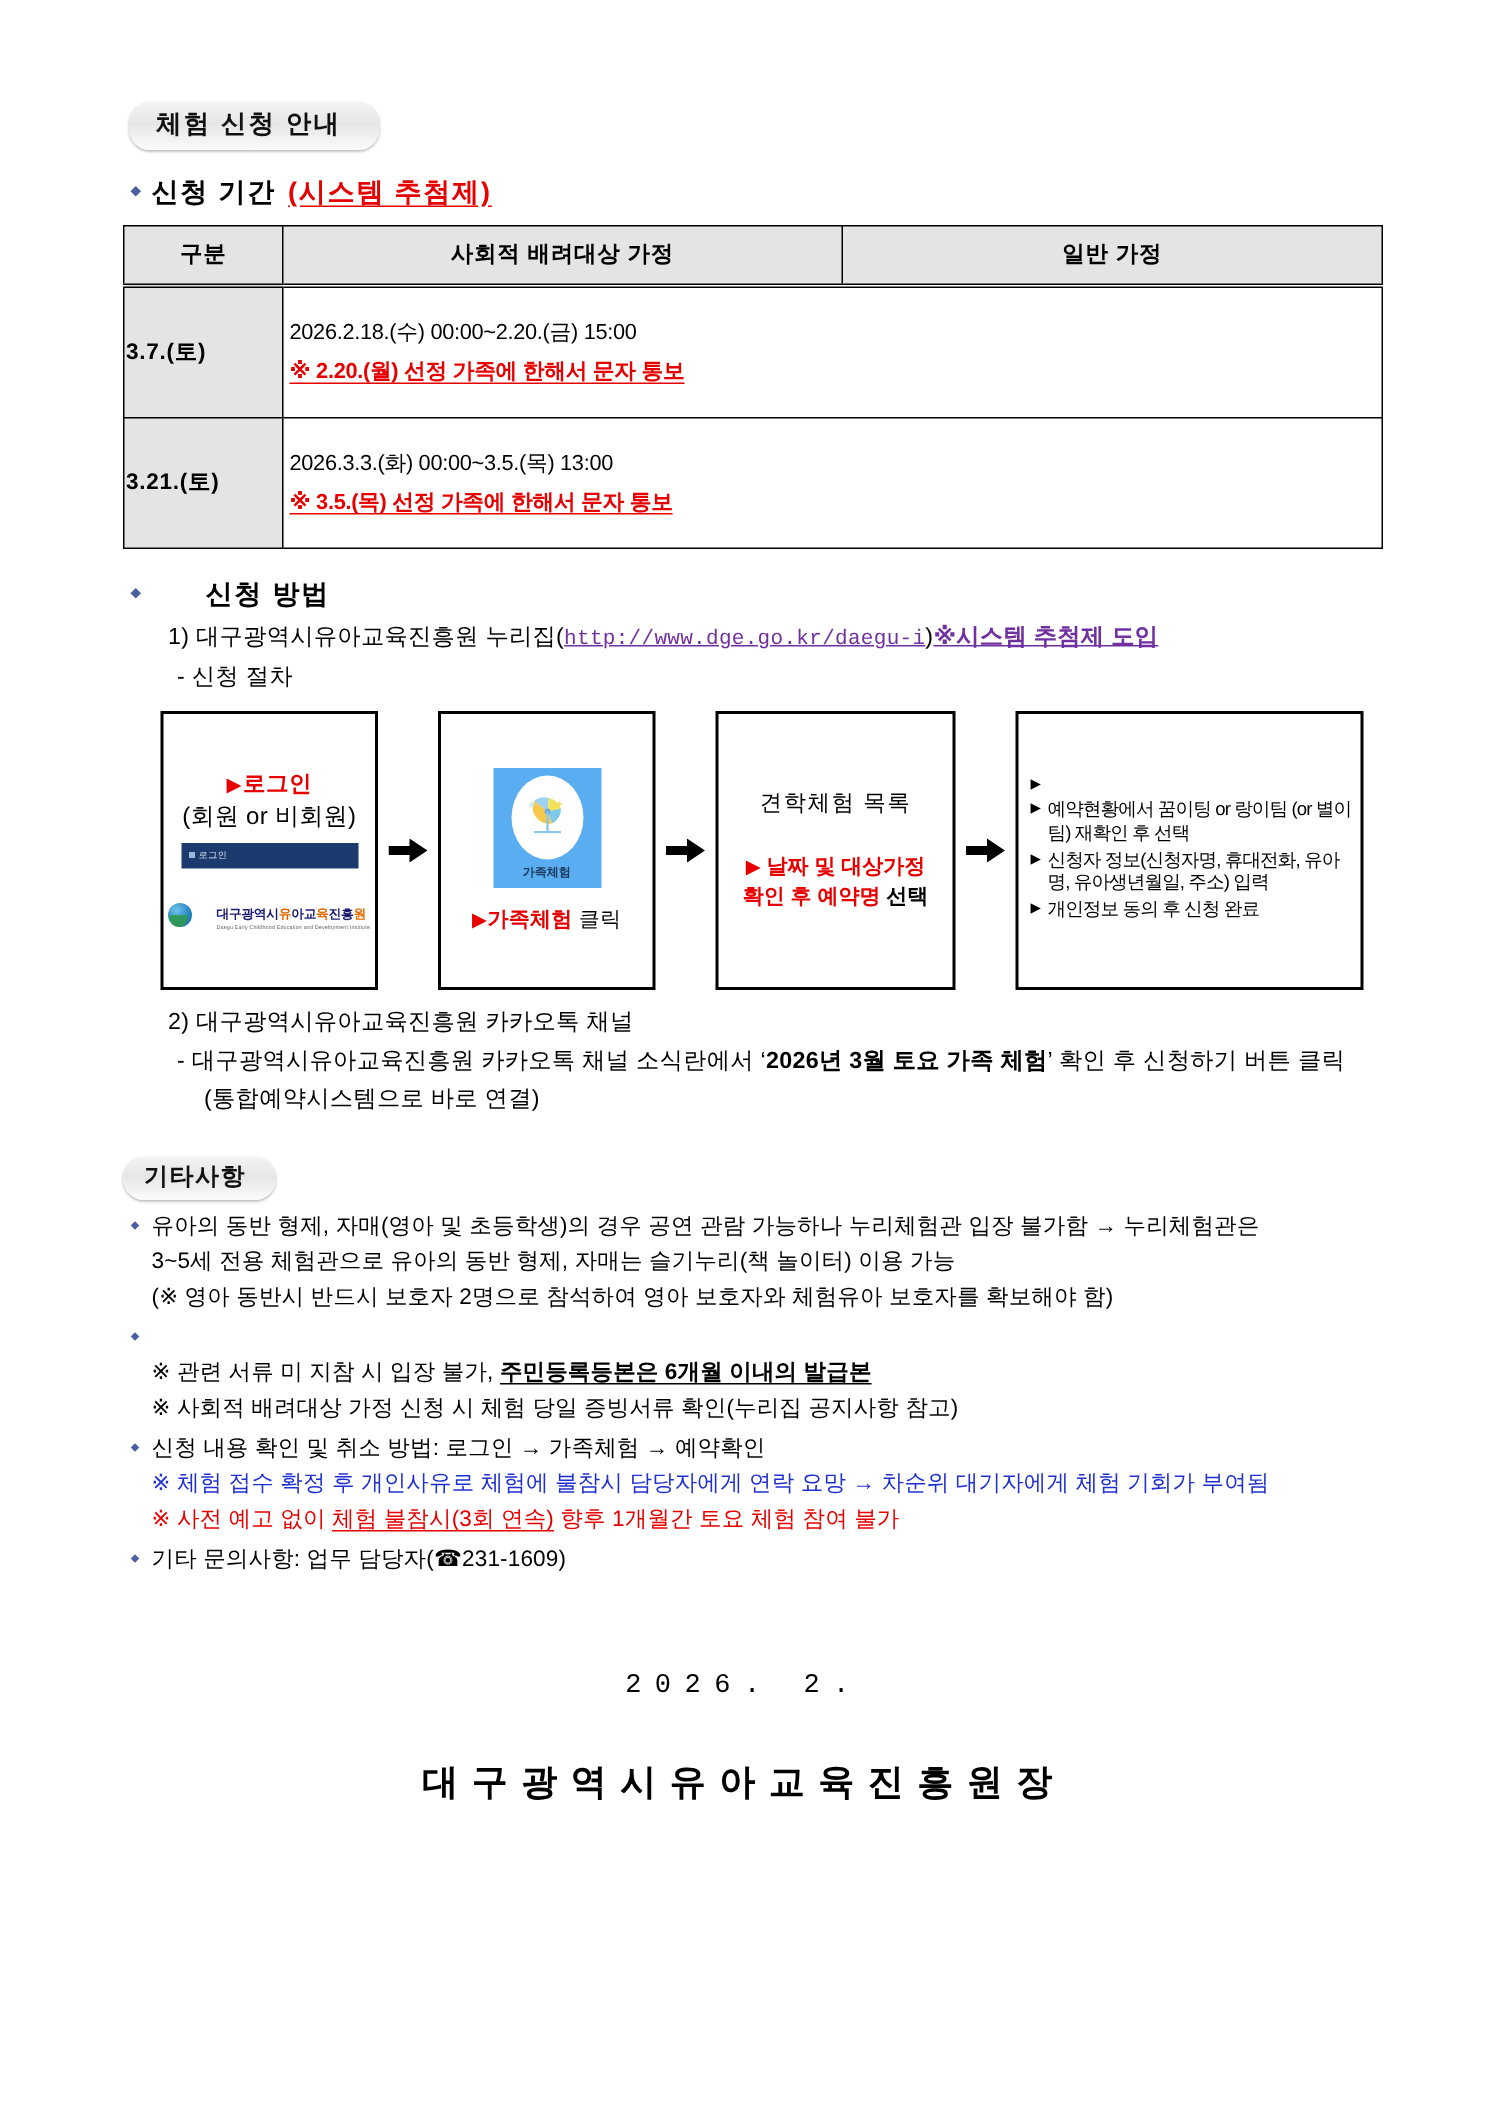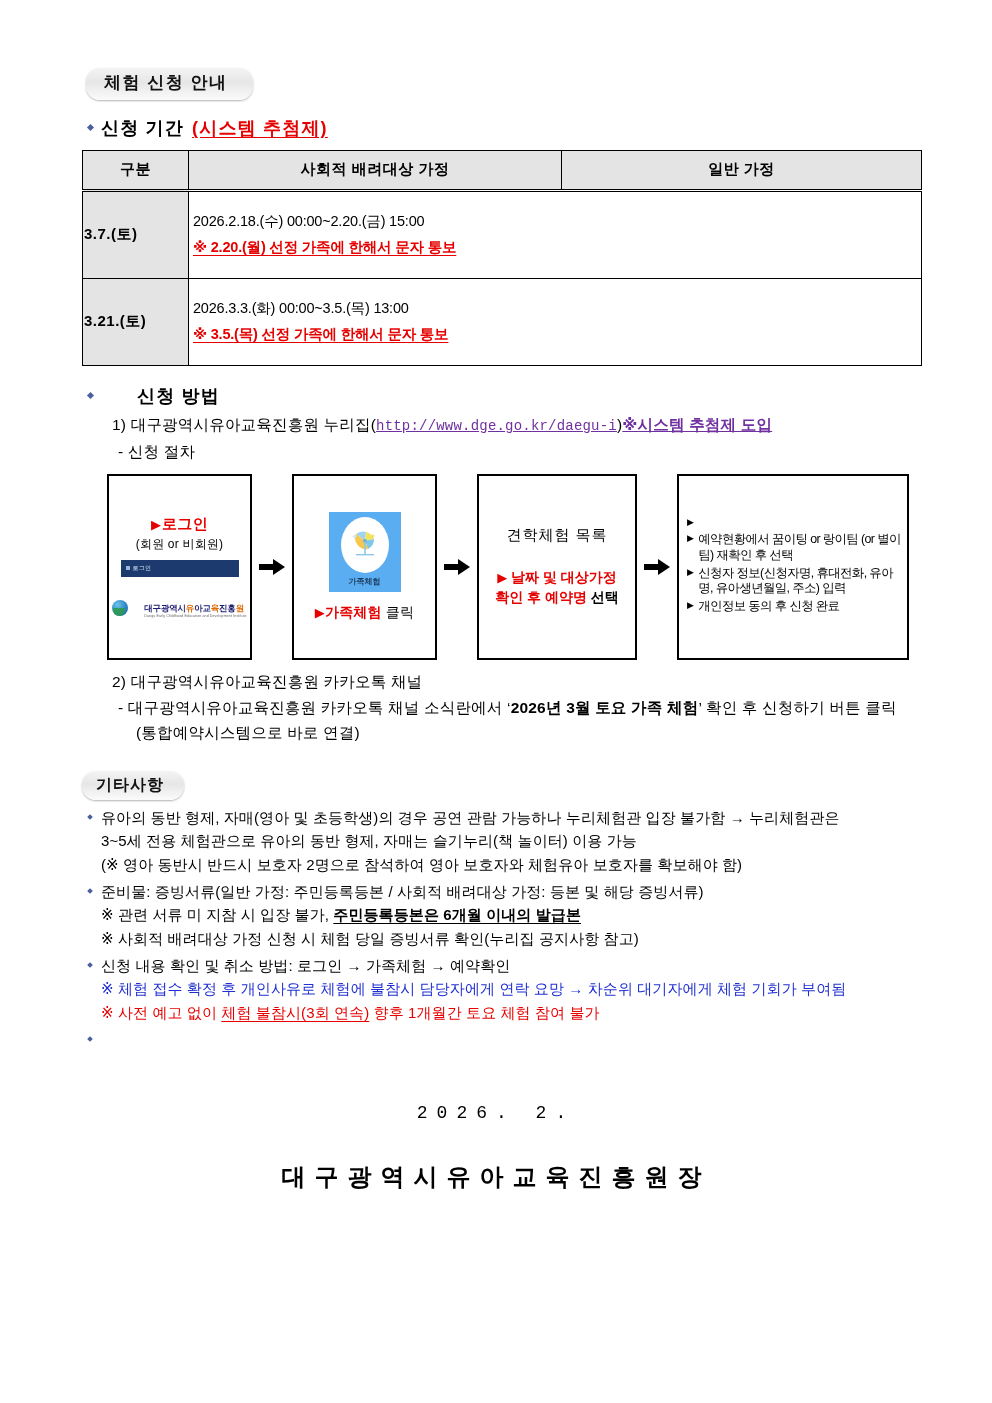--- a/index.html
+++ b/index.html
@@ -160,21 +160,21 @@
     font-size: 13px;
     line-height: 1;
   }
   .b1-line1 {
     font-size: 15px;
     color: #e60000;
     font-weight: bold;
     letter-spacing: 0.3px;
   }
   .b1-line2 {
-    font-size: 12px;
+    font-size: 16px;
     letter-spacing: 0.2px;
     margin-top: 2px;
   }
   .loginbar {
     width: 118px;
     height: 17px;
     background: #1c3a6e;
     margin-top: 7px;
     display: flex;
     align-items: center;
@@ -446,36 +446,39 @@
       <span class="bl-body">
         <span>유아의 동반 형제, 자매(영아 및 초등학생)의 경우 공연 관람 가능하나 누리체험관 입장 불가함 → 누리체험관은</span><br>
         <span>3~5세 전용 체험관으로 유아의 동반 형제, 자매는 슬기누리(책 놀이터) 이용 가능</span><br>
         <span>(※ 영아 동반시 반드시 보호자 2명으로 참석하여 영아 보호자와 체험유아 보호자를 확보해야 함)</span>
       </span>
     </div>
 
     <div class="bl-item">
       <span class="bl-dot"></span>
       <span class="bl-body">
-        <span>준비물: 증빙서류(일반 가정: 주민등록등본 / 사회적 배려대상 가정: 등본 및 해당 증빙서류)</span><br>
+        <br>
         <span>※ 관련 서류 미 지참 시 입장 불가, </span><span class="bold u">주민등록등본은 6개월 이내의 발급본</span><br>
         <span>※ 사회적 배려대상 가정 신청 시 체험 당일 증빙서류 확인(누리집 공지사항 참고)</span>
       </span>
     </div>
 
     <div class="bl-item">
       <span class="bl-dot"></span>
       <span class="bl-body">
         <span>신청 내용 확인 및 취소 방법: 로그인 → 가족체험 → 예약확인</span><br>
         <span class="blue">※ 체험 접수 확정 후 개인사유로 체험에 불참시 담당자에게 연락 요망 → 차순위 대기자에게 체험 기회가 부여됨</span><br>
         <span class="red"><span>※ 사전 예고 없이 </span><span class="u">체험 불참시(3회 연속)</span><span> 향후 1개월간 토요 체험 참여 불가</span></span>
       </span>
     </div>
 
     <div class="bl-item">
       <span class="bl-dot"></span>
+      <span class="bl-body">
+        <span>기타 문의사항: 업무 담당자(</span><span class="bold">☎</span><span>231-1609)</span>
+      </span>
     </div>
   </div>
 
   <div class="sign-date">2026. 2.</div>
   <div class="sign-org">대구광역시유아교육진흥원장</div>
 
 </div>
 
 </body></html>

